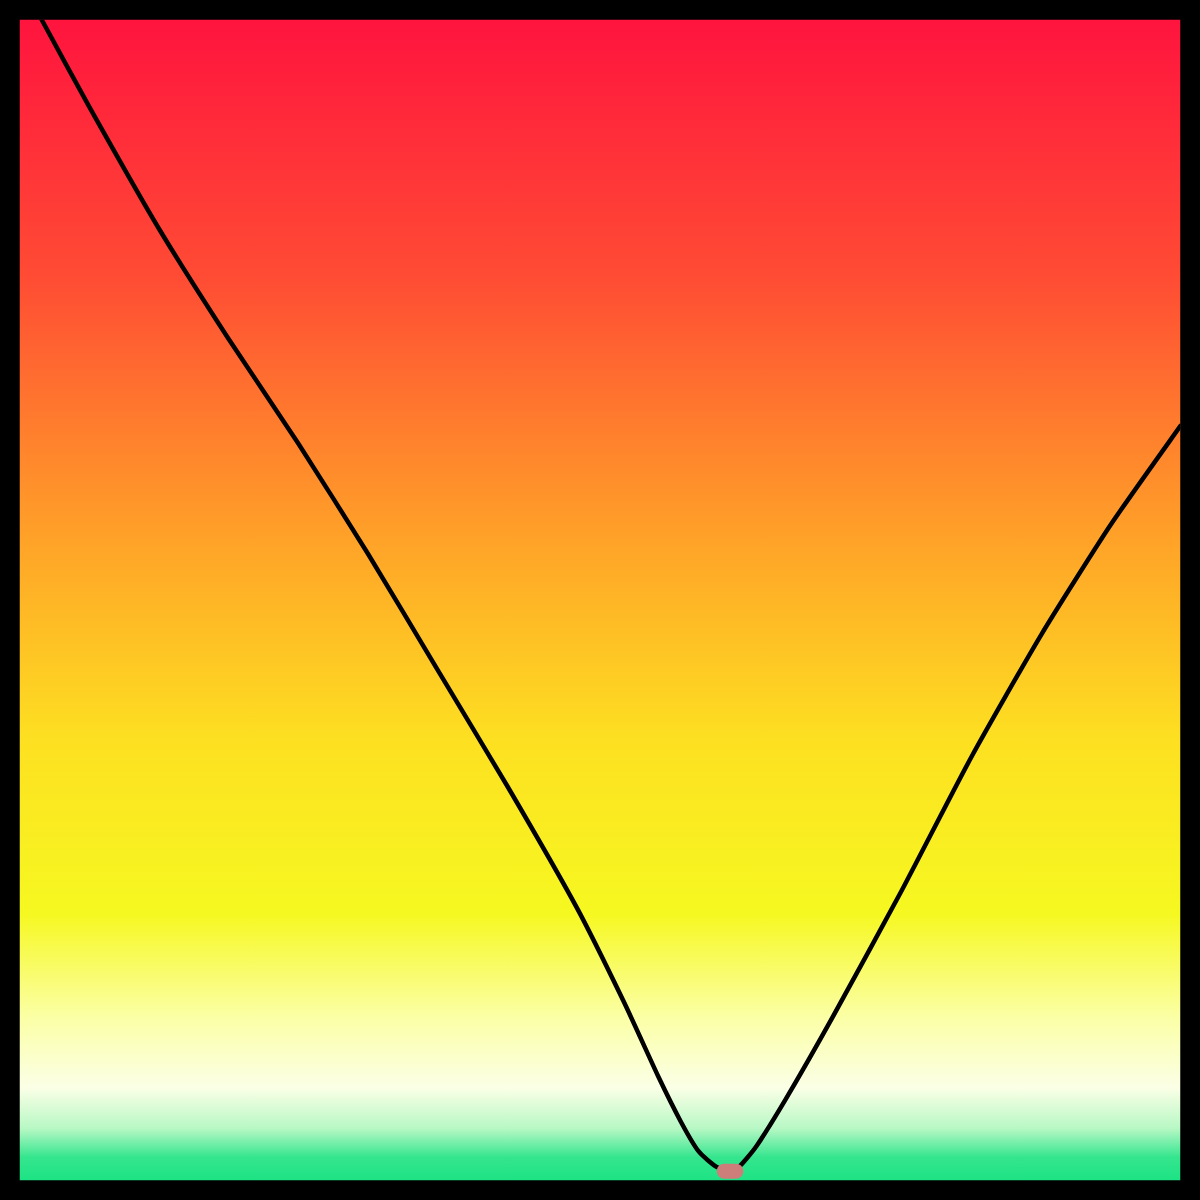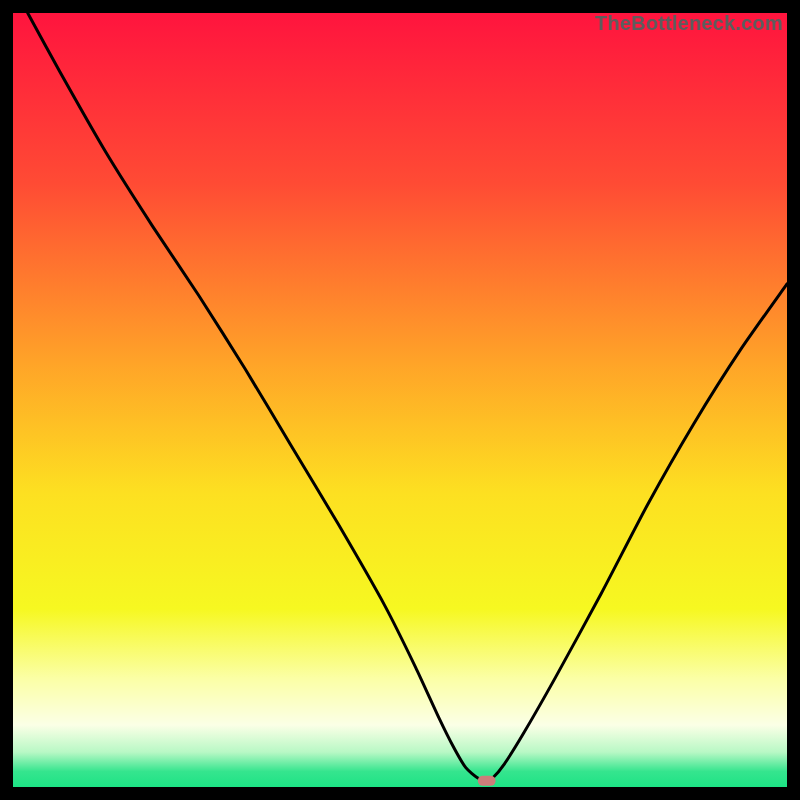--- a/index.html
+++ b/index.html
@@ -30,21 +30,20 @@
     z-index: 5;
   }
   svg {
     display: block;
   }
 </style>
 </head>
 <body>
 
 <div class="frame">
-  <div class="watermark">TheBottleneck.com</div>
   <svg id="chart-svg" width="774" height="774" viewBox="0 0 774 774">
     <defs>
       <linearGradient id="bg-grad" x1="0" y1="0" x2="0" y2="1">
           <stop offset="0.00%" stop-color="#ff143e"></stop>
           <stop offset="22.00%" stop-color="#ff4b34"></stop>
           <stop offset="45.00%" stop-color="#ffa328"></stop>
           <stop offset="62.00%" stop-color="#fde021"></stop>
           <stop offset="77.00%" stop-color="#f6f821"></stop>
           <stop offset="86.00%" stop-color="#fbffa6"></stop>
           <stop offset="92.00%" stop-color="#fbffe6"></stop>

